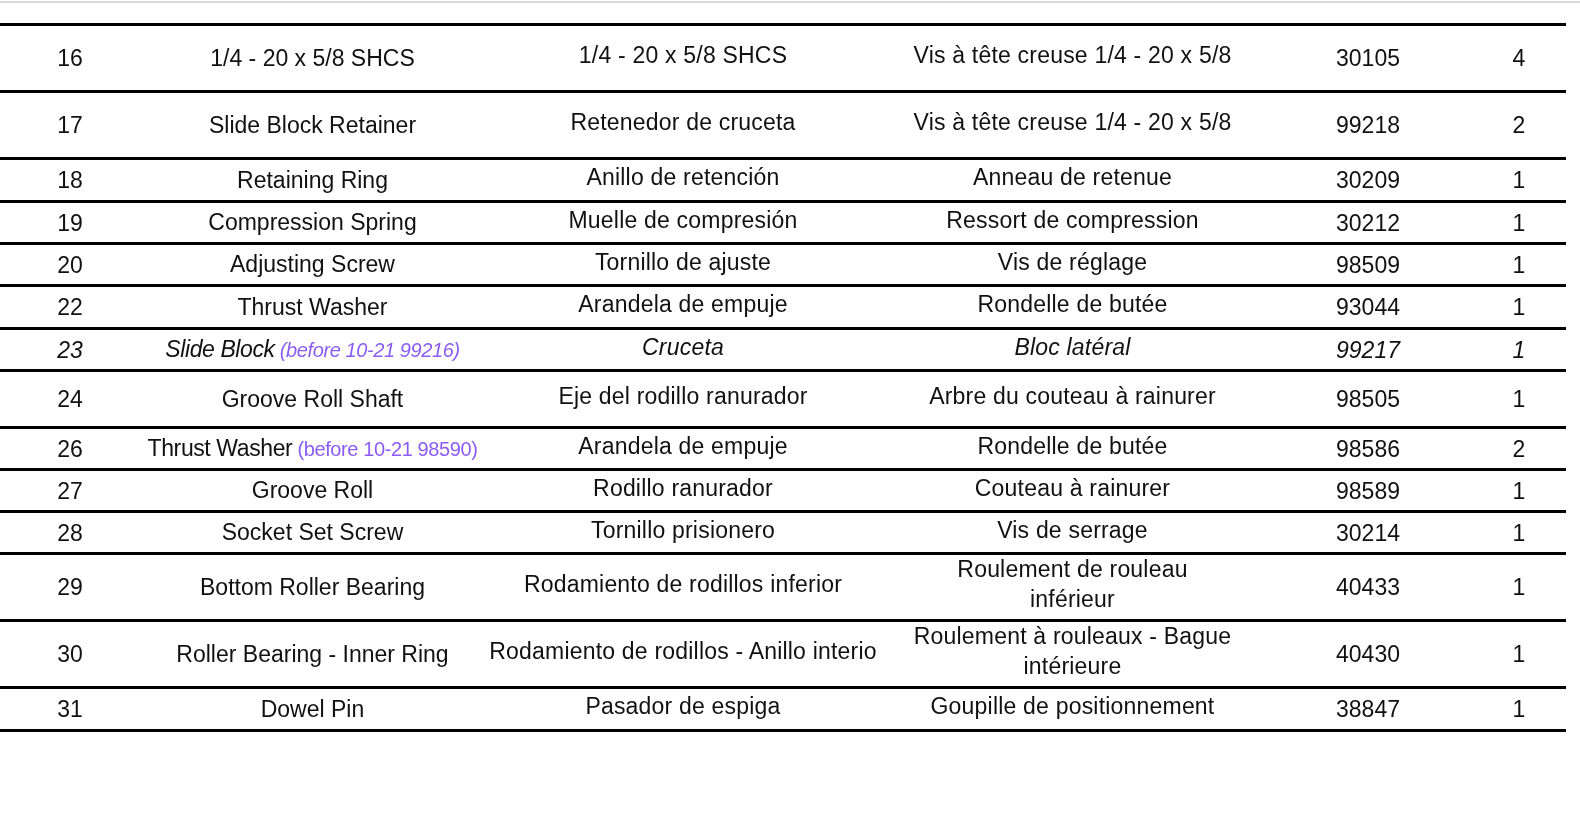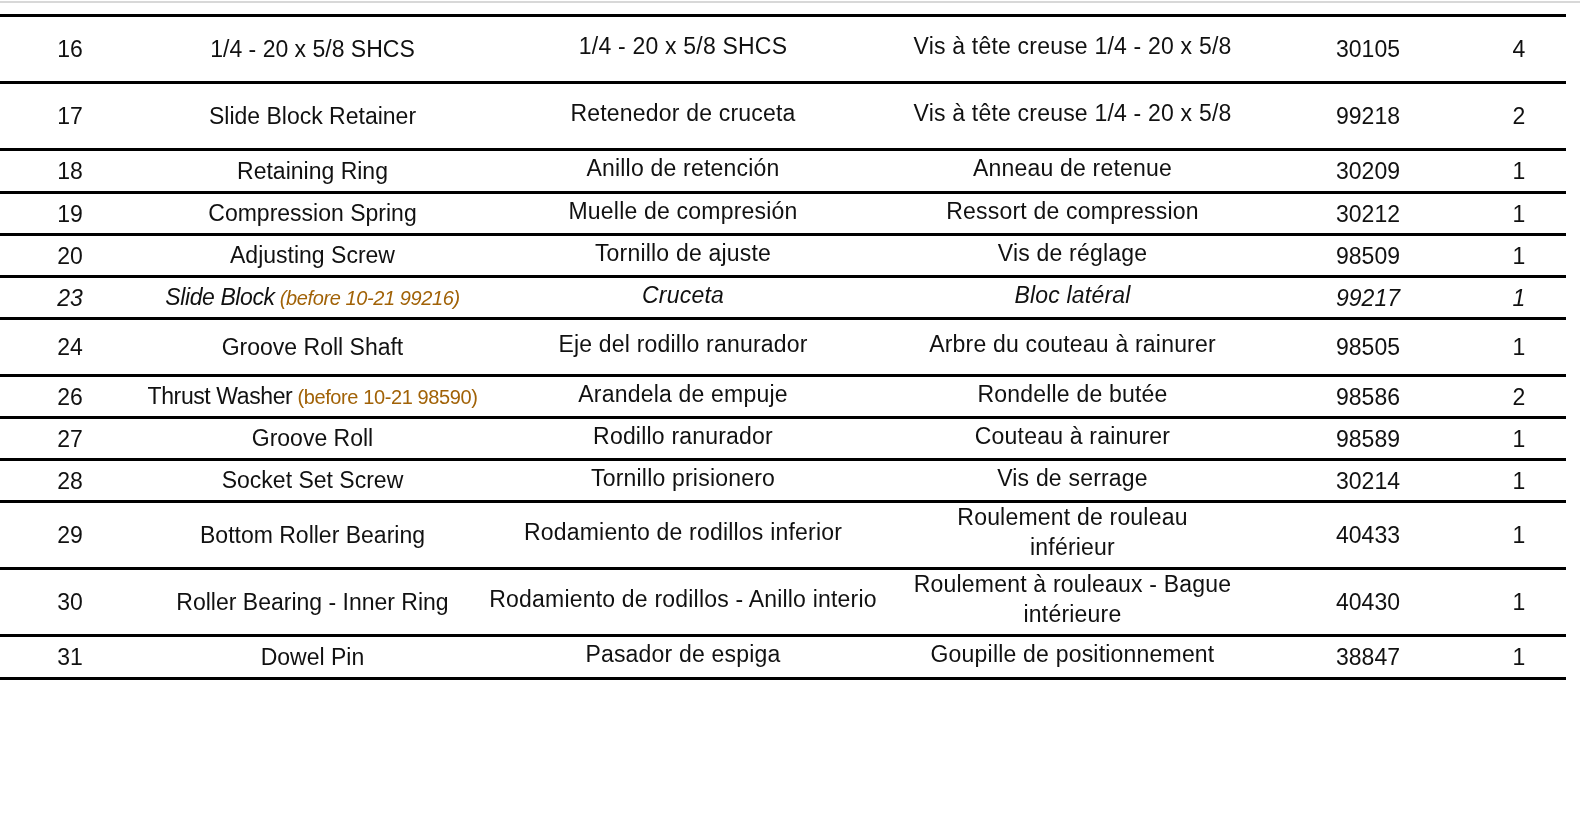--- a/index.html
+++ b/index.html
@@ -1,30 +1,30 @@
 <!DOCTYPE html>
 <html><head>
 <meta charset="utf-8">
 <style>
   html, body { margin: 0; padding: 0; background: #ffffff; }
   body { width: 1580px; height: 815px; position: relative; overflow: hidden;
          font-family: "Liberation Sans", "DejaVu Sans", sans-serif; color: #111; }
   .topline { position: absolute; left: 0; top: 1px; width: 1580px; height: 2px; background: #d8d8d8; }
-  table.parts { position: absolute; left: 0; top: 14px; width: 1566px; border-collapse: collapse; table-layout: fixed; }
+  table.parts { position: absolute; left: 0; top: 23px; width: 1566px; border-collapse: collapse; table-layout: fixed; }
   table.parts td { border-top: 3px solid #000; border-bottom: 3px solid #000; padding: 0; text-align: center;
                    vertical-align: middle; font-size: 23px; line-height: 30px; }
   col.c-no { width: 140px; }
   col.c-en { width: 345px; }
   col.c-es { width: 396px; }
   col.c-fr { width: 383px; }
   col.c-pn { width: 208px; }
   col.c-qty { width: 94px; }
   td.no, td.en, td.pn { font-family: "Liberation Sans Narrow", "Liberation Sans", sans-serif; }
   .cond span.en-main { letter-spacing: -0.4px; text-align: center; }
-  .note { color: #a16207; font-size: 20px; letter-spacing: -0.4px; }
+  .note { color: #8b5cf6; font-size: 20px; letter-spacing: -0.4px; }
   td.es, td.fr { position: relative; top: -3px; letter-spacing: 0.2px; }
   td.fr .wrap { display: inline-block; width: 320px; }
 </style>
 </head>
 <body>
 
 <div class="topline"></div>
 
 <table class="parts">
   <colgroup>
@@ -75,20 +75,28 @@
   <tr style="height: 42px;">
     <td class="no"><span>20</span></td>
     <td class="en"><span class="en-main">Adjusting Screw</span><span class="note"></span></td>
     <td class="es"><span>Tornillo de ajuste</span></td>
     <td class="fr"><span class="wrap">Vis de réglage</span></td>
     <td class="pn"><span>98509</span></td>
     <td class="qty"><span>1</span></td>
   </tr>
 
 
+  <tr style="height: 43px;">
+    <td class="no"><span>22</span></td>
+    <td class="en"><span class="en-main">Thrust Washer</span><span class="note"></span></td>
+    <td class="es"><span>Arandela de empuje</span></td>
+    <td class="fr"><span class="wrap">Rondelle de butée</span></td>
+    <td class="pn"><span>93044</span></td>
+    <td class="qty"><span>1</span></td>
+  </tr>
 
   <tr style="height: 42px; font-style: italic;">
     <td class="no"><span>23</span></td>
     <td class="en cond"><span class="en-main">Slide Block</span><span class="note"> (before 10-21 99216)</span></td>
     <td class="es"><span>Cruceta</span></td>
     <td class="fr"><span class="wrap">Bloc latéral</span></td>
     <td class="pn"><span>99217</span></td>
     <td class="qty"><span>1</span></td>
   </tr>
 

